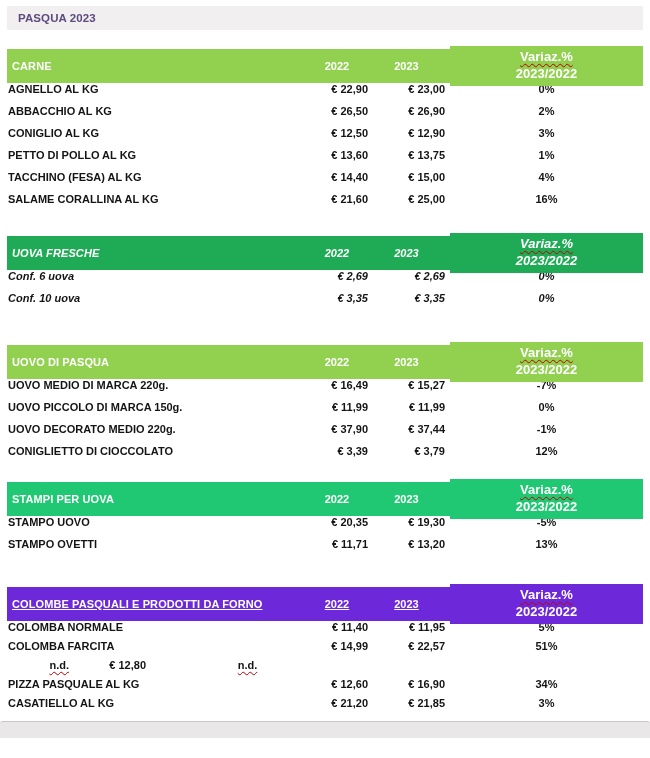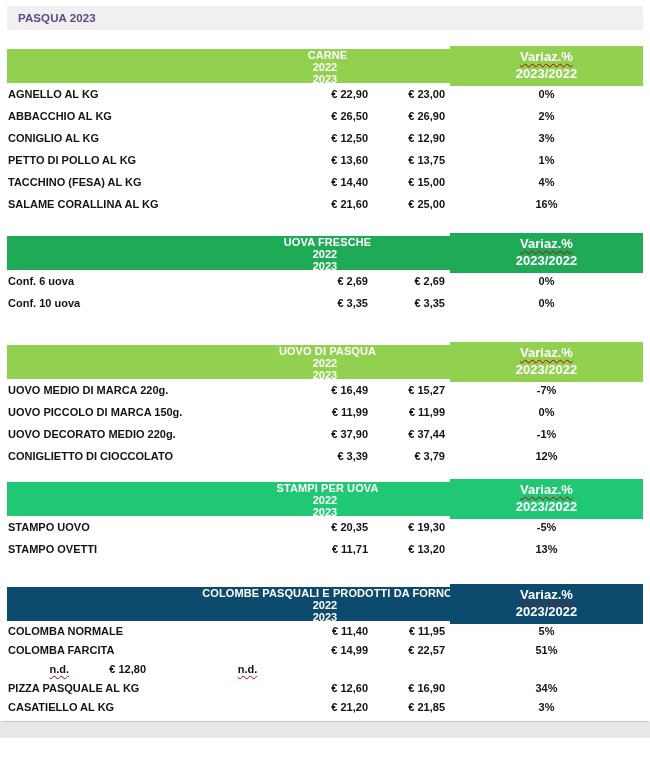--- a/index.html
+++ b/index.html
@@ -9,41 +9,41 @@
     -webkit-font-smoothing:antialiased;
   }
   .page{position:relative;box-sizing:border-box;width:650px;height:758px;padding:6px 7px 0;overflow:hidden;}
   .title-bar{
     height:24px;background:#F1EFEF;display:flex;align-items:center;
     padding-left:11px;font-weight:700;font-size:11.5px;letter-spacing:.1px;
     border-radius:1px;
   }
   .price-table{position:relative;}
   .price-table:nth-of-type(1){margin-top:19px;}
-  .price-table:nth-of-type(2){margin-top:21px;}
+  .price-table:nth-of-type(2){margin-top:21px;font-style:italic;}
   .price-table:nth-of-type(3){margin-top:31px;}
   .price-table:nth-of-type(4){margin-top:15px;}
   .price-table:nth-of-type(5){margin-top:27px;}
   .thead{
     position:relative;height:34px;display:flex;align-items:center;
-    color:#ffffff;font-weight:700;font-size:11px;flex-direction:column;
+    color:#ffffff;font-weight:700;font-size:11px;
   }
   .thead .cat{flex:1;padding-left:5px;letter-spacing:.1px;}
   .thead .yh{width:62px;text-align:center;}
   .thead .yh2{width:77px;text-align:center;}
   .thead .sp{width:5px;}
   .thead .varspace{width:193px;}
   .varcell{
     position:absolute;right:0;top:-3px;width:193px;height:40px;
     background:inherit;display:flex;flex-direction:column;
     align-items:center;justify-content:center;line-height:1.3;
     font-size:13px;font-weight:700;z-index:2;
   }
   .tbody{position:relative;z-index:1;}
-  .row{display:flex;align-items:center;height:22px;font-size:11px;color:#141414;}
+  .row{display:flex;align-items:flex-start;height:22px;font-size:11px;color:#141414;}
   .price-table:nth-of-type(5) .row{height:19px;}
   .row .label{flex:1;font-weight:700;padding-left:1px;white-space:nowrap;}
   .row .p22{width:62px;text-align:right;font-weight:600;}
   .row .p23{width:77px;text-align:right;font-weight:600;}
   .row .sp{width:5px;}
   .row .pvar{width:193px;text-align:center;font-weight:600;}
   .wavy{
     text-decoration:underline;
     text-decoration-style:wavy;
     text-decoration-color:#C00000;
@@ -217,21 +217,21 @@
           <div class="row">
             <div class="label">STAMPO OVETTI</div>
             <div class="p22">€ 11,71</div>
             <div class="p23">€ 13,20</div>
             <div class="sp"></div>
             <div class="pvar"><span>13%</span></div>
           </div>
         </div>
       </section>
       <section class="price-table">
-        <div class="thead" style="background: #0c4a6e;">
+        <div class="thead" style="background: #6d28d9; text-decoration: underline;">
           <div class="cat">COLOMBE PASQUALI E PRODOTTI DA FORNO</div>
           <div class="yh">2022</div>
           <div class="yh2">2023</div>
           <div class="sp"></div>
           <div class="varspace"></div>
           <div class="varcell">
             <span class="wavy">Variaz.%</span>
             <span>2023/2022</span>
           </div>
         </div>

